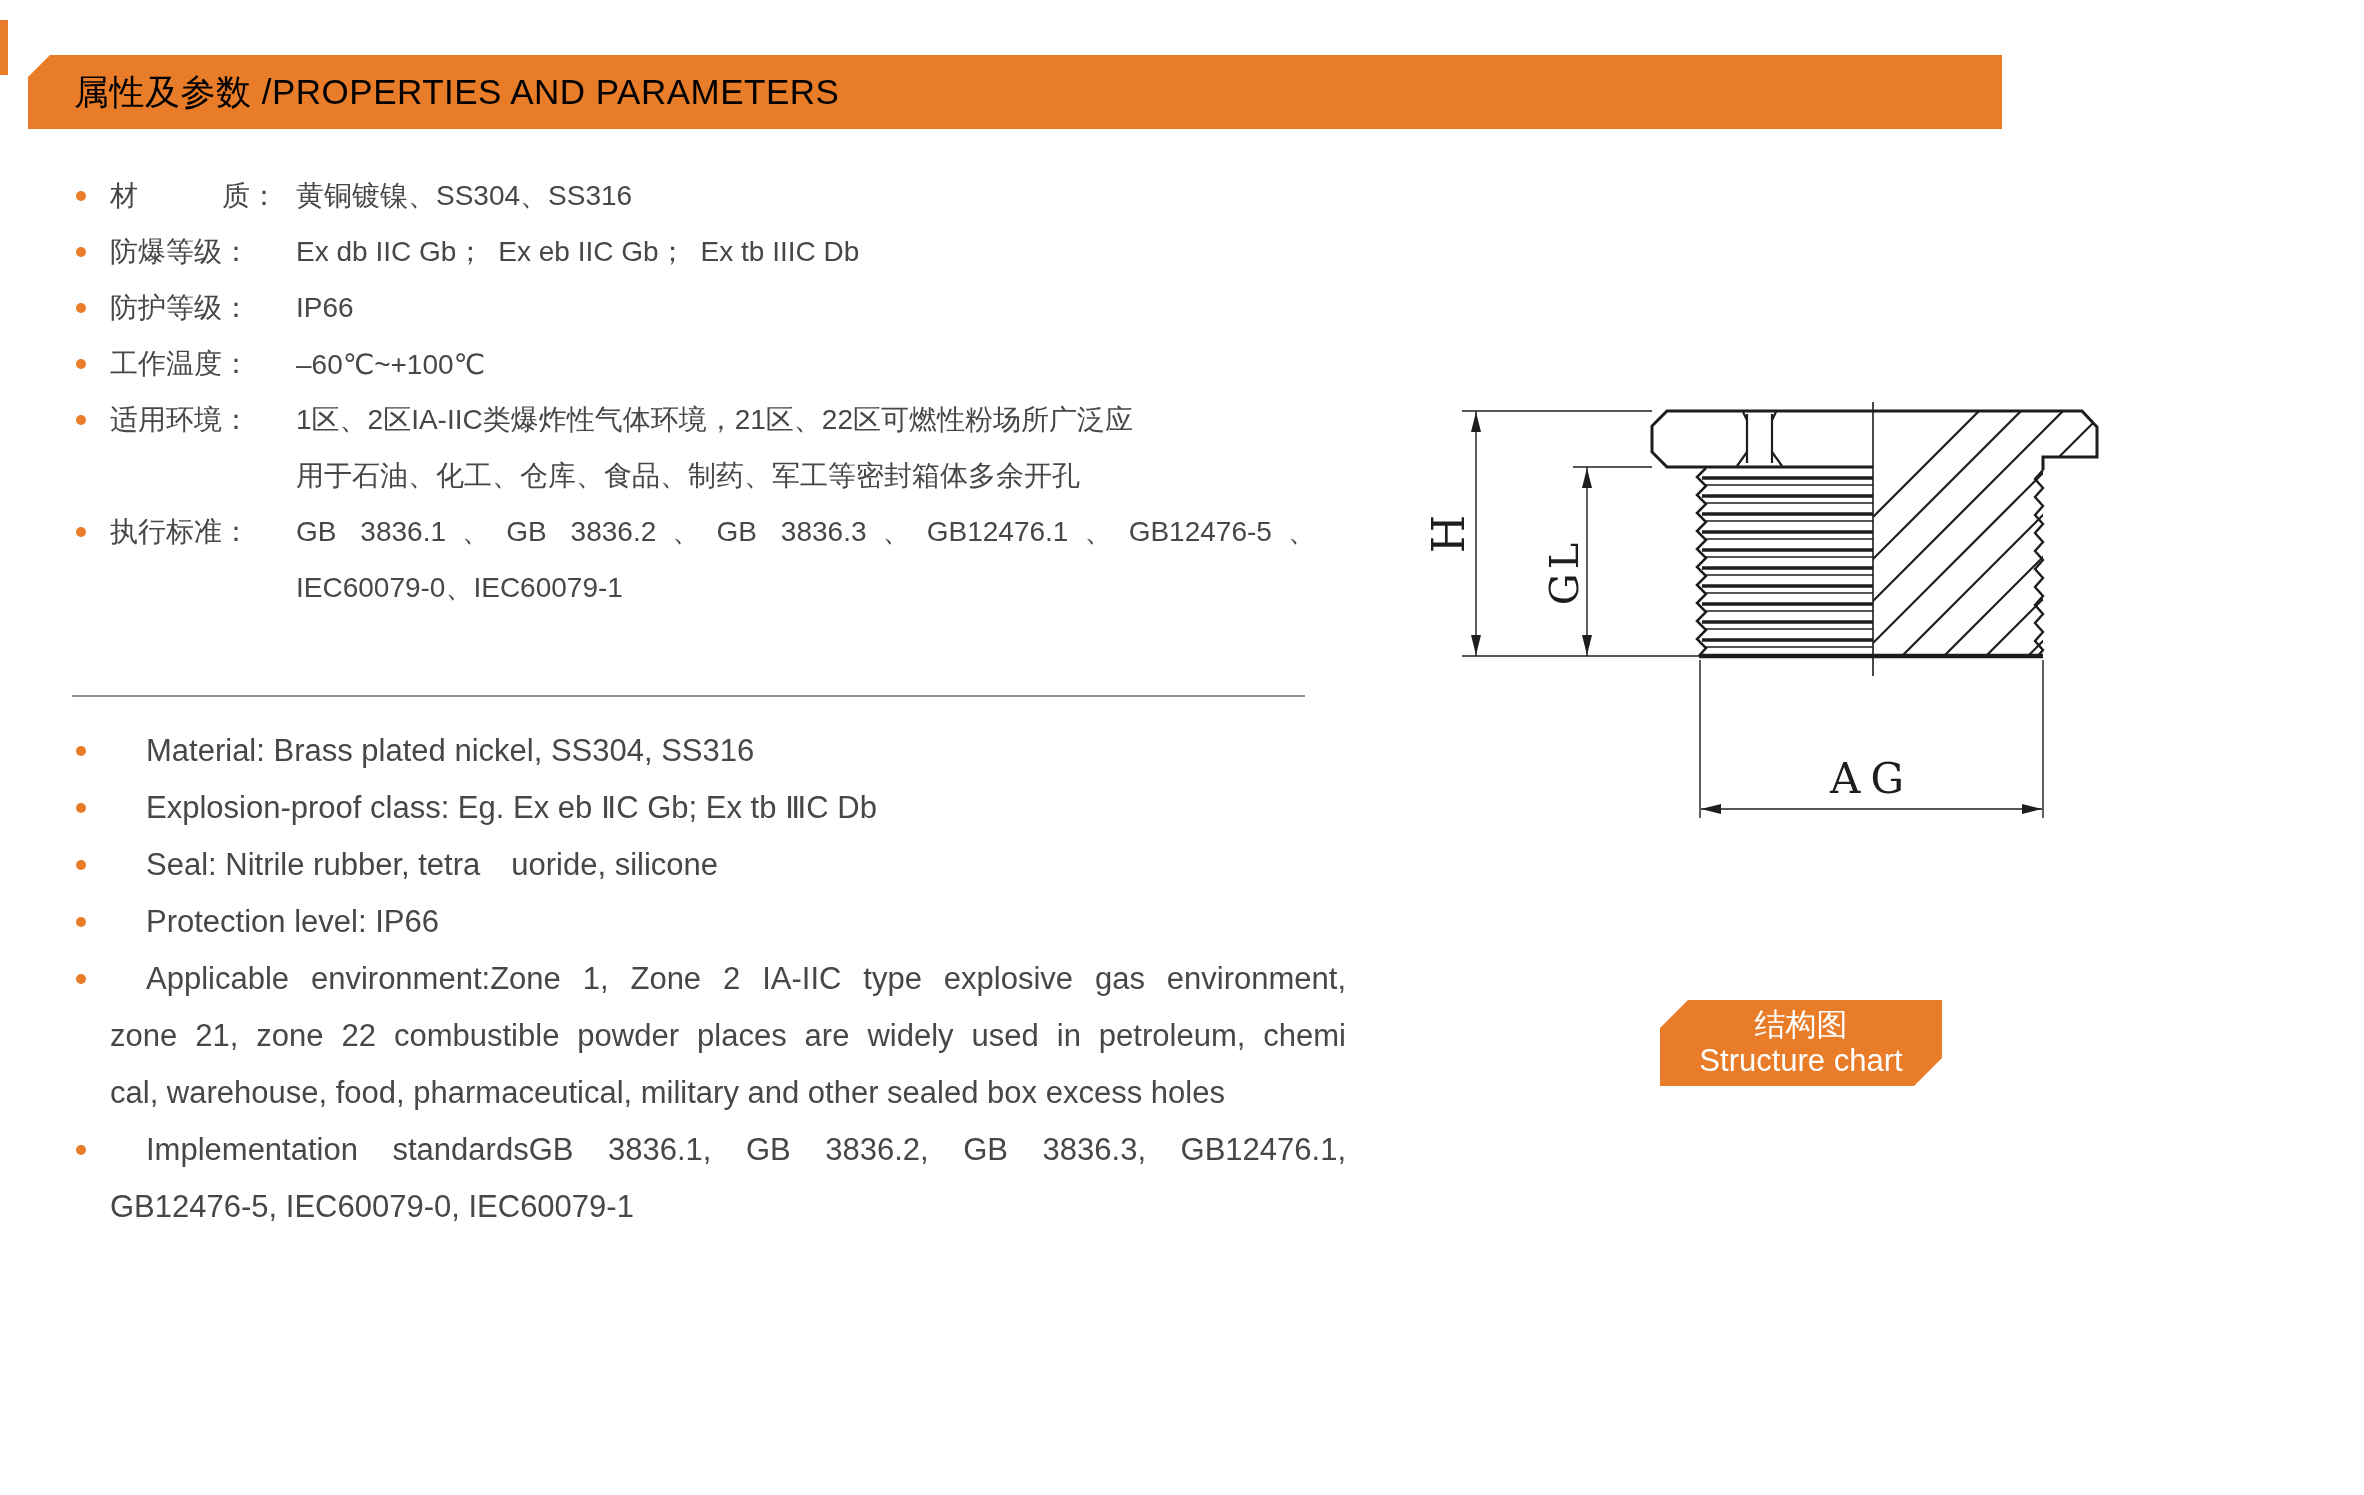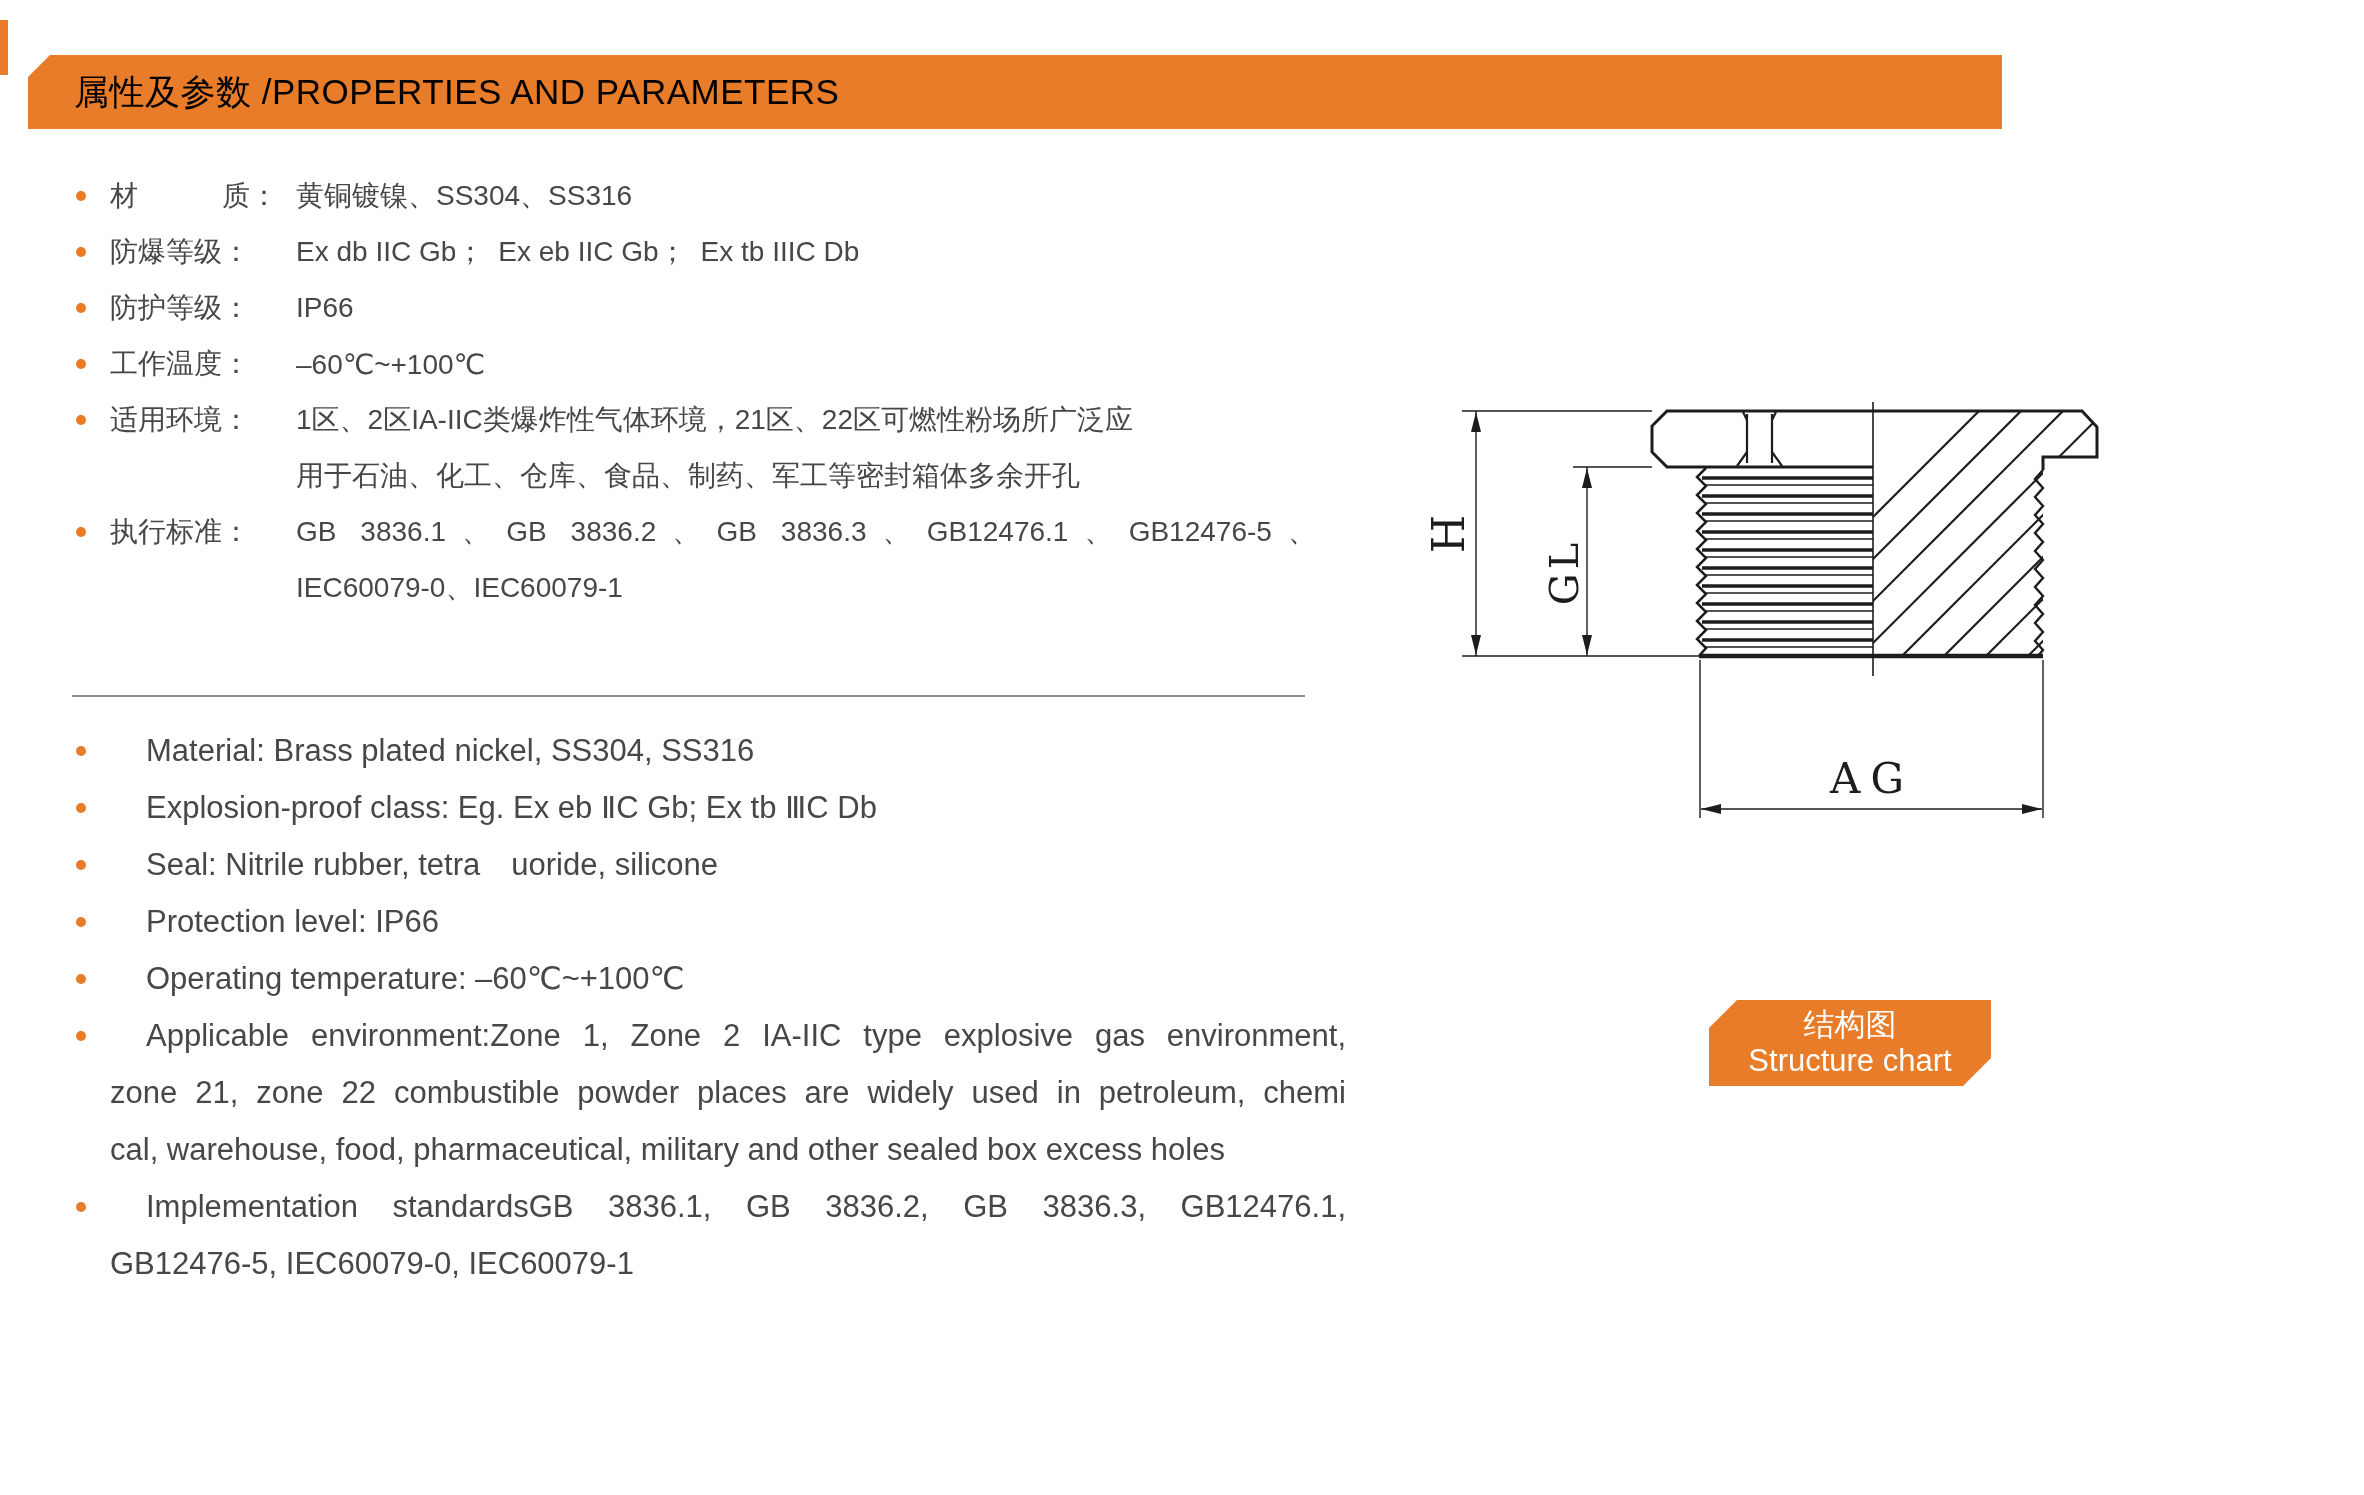--- a/index.html
+++ b/index.html
@@ -27,21 +27,21 @@
   .j{text-align:justify;text-align-last:justify;}
   
   .divider{position:absolute;left:72px;top:695px;width:1233px;border-top:2.5px solid #8f8f8f;}
   
   .en-list{position:absolute;left:76px;top:722px;width:1270px;}
   .enrow{display:flex;align-items:center;height:57px;font-size:31px;gap:36px;}
   .enrow.cont{padding-left:34px;}
   .entext{flex:1;white-space:pre-wrap;}
   
   .struct-label{
-    position:absolute;left:1709px;top:1000px;width:282px;height:86px;background:#E87C28;
+    position:absolute;left:1660px;top:1000px;width:282px;height:86px;background:#E87C28;
     clip-path:polygon(28px 0,100% 0,100% calc(100% - 28px),calc(100% - 28px) 100%,0 100%,0 28px);
     display:flex;flex-direction:column;align-items:center;justify-content:center;
     color:#ffffff;text-align:center;
   }
   .struct-cn{font-size:31px;line-height:36px;}
   .struct-en{font-size:31px;line-height:36px;}
   
   .drawing{position:absolute;left:1420px;top:395px;width:700px;height:440px;}
   .dimtext{font-family:"DejaVu Serif","Liberation Serif",serif;fill:#1d1d1d;}
 </style>
@@ -104,24 +104,20 @@
     <span class="dot"></span>
     <span class="entext">Explosion-proof class: Eg. Ex eb ⅡC Gb; Ex tb ⅢC Db</span>
   </div>
   <div class="enrow">
     <span class="dot"></span>
     <span class="entext">Seal: Nitrile rubber, tetra uoride, silicone</span>
   </div>
   <div class="enrow">
     <span class="dot"></span>
     <span class="entext">Protection level: IP66</span>
-  </div>
-  <div class="enrow">
-    <span class="dot"></span>
-    <span class="entext">Operating temperature: –60℃~+100℃</span>
   </div>
   <div class="enrow">
     <span class="dot"></span>
     <span class="entext j">Applicable environment:Zone 1, Zone 2 IA-IIC type explosive gas environment,</span>
   </div>
   <div class="enrow cont">
     <span class="entext j">zone 21, zone 22 combustible powder places are widely used in petroleum, chemi</span>
   </div>
   <div class="enrow cont">
     <span class="entext">cal, warehouse, food, pharmaceutical, military and other sealed box excess holes</span>

